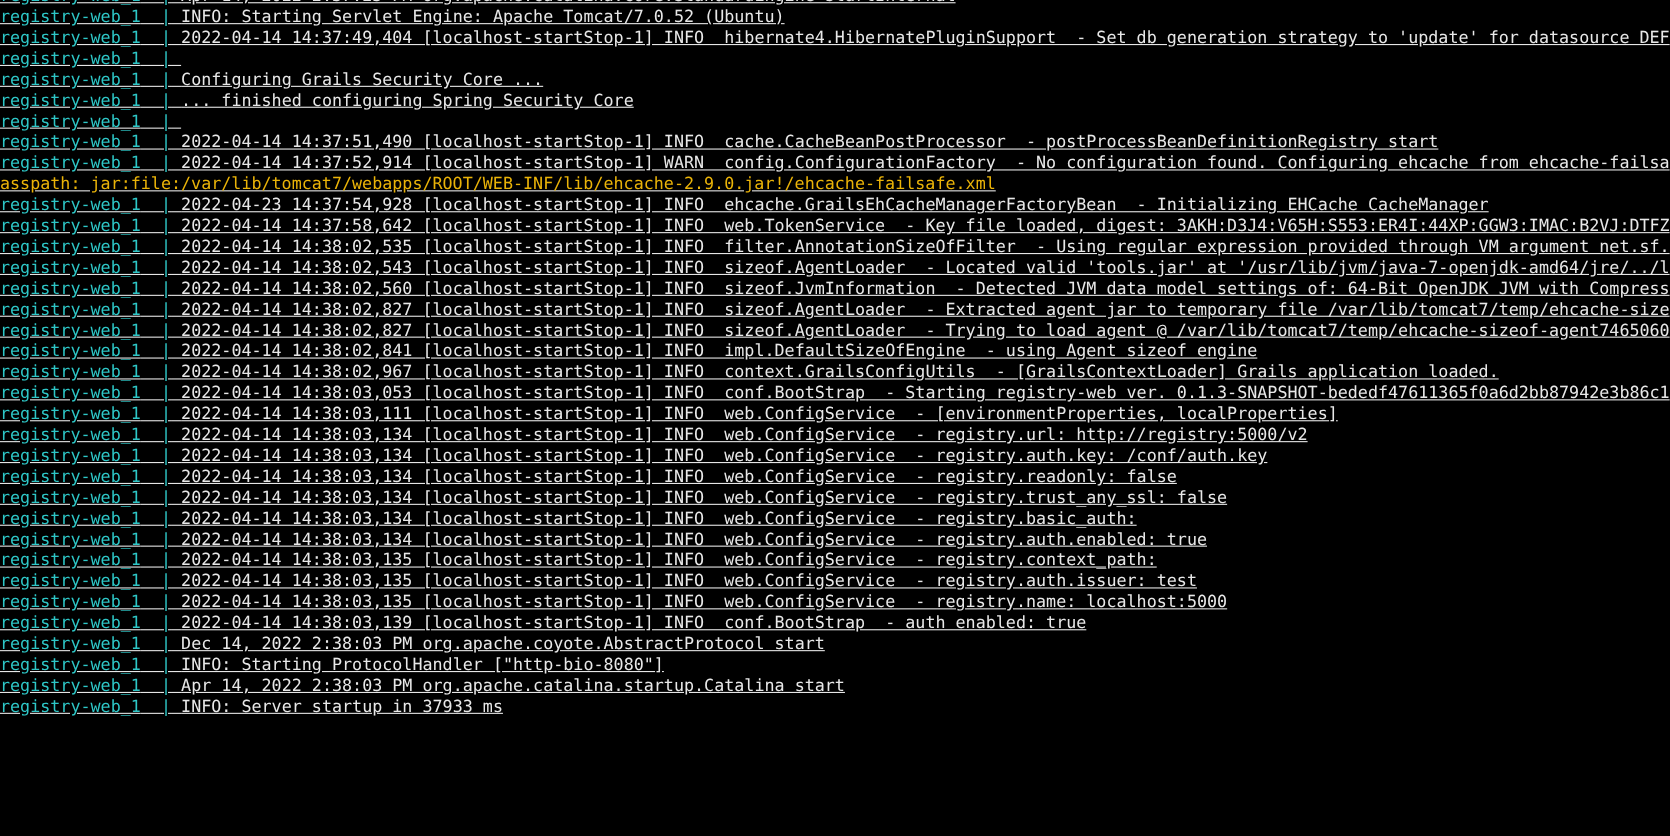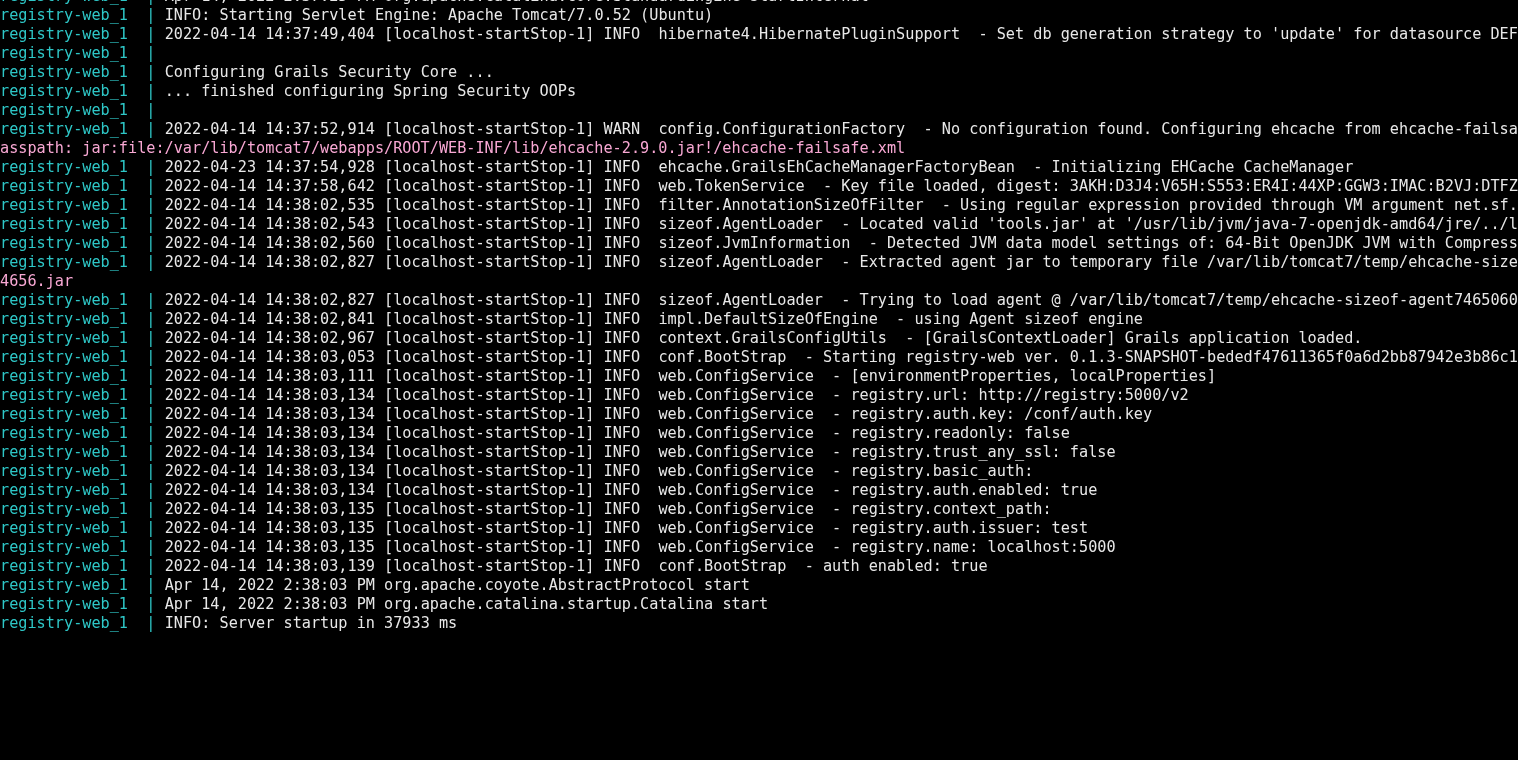--- a/index.html
+++ b/index.html
@@ -25,65 +25,67 @@
   }
   .log-line {
     height: 19px;
     line-height: 19px;
     font-size: 15.2px;
     white-space: pre;
     overflow: hidden;
     text-overflow: clip;
     letter-spacing: 0px;
     color: #e6e6e6;
+    text-decoration: underline;
   }
   .svc {
     color: #2ec7c7;
   }
   .sep {
     color: #2ec7c7;
   }
   .msg {
     color: #e8e8e8;
   }
   .cont .msg {
-    color: #f9a8d4;
+    color: #eab308;
   }
 </style>
 </head>
 <body>
 
 <div id="terminal">
     <div class="log-line"><span class="svc">registry-web_1</span><span class="msg">  </span><span class="sep">|</span><span class="msg"> </span><span class="msg">Apr 14, 2022 2:37:25 PM org.apache.catalina.core.StandardEngine startInternal</span></div>
     <div class="log-line"><span class="svc">registry-web_1</span><span class="msg">  </span><span class="sep">|</span><span class="msg"> </span><span class="msg">INFO: Starting Servlet Engine: Apache Tomcat/7.0.52 (Ubuntu)</span></div>
     <div class="log-line"><span class="svc">registry-web_1</span><span class="msg">  </span><span class="sep">|</span><span class="msg"> </span><span class="msg">2022-04-14 14:37:49,404 [localhost-startStop-1] INFO  hibernate4.HibernatePluginSupport  - Set db generation strategy to 'update' for datasource DEFAULT</span></div>
     <div class="log-line"><span class="svc">registry-web_1</span><span class="msg">  </span><span class="sep">|</span><span class="msg"> </span><span class="msg"></span></div>
     <div class="log-line"><span class="svc">registry-web_1</span><span class="msg">  </span><span class="sep">|</span><span class="msg"> </span><span class="msg">Configuring Grails Security Core ...</span></div>
-    <div class="log-line"><span class="svc">registry-web_1</span><span class="msg">  </span><span class="sep">|</span><span class="msg"> </span><span class="msg">... finished configuring Spring Security OOPs</span></div>
+    <div class="log-line"><span class="svc">registry-web_1</span><span class="msg">  </span><span class="sep">|</span><span class="msg"> </span><span class="msg">... finished configuring Spring Security Core</span></div>
     <div class="log-line"><span class="svc">registry-web_1</span><span class="msg">  </span><span class="sep">|</span><span class="msg"> </span><span class="msg"></span></div>
+    <div class="log-line"><span class="svc">registry-web_1</span><span class="msg">  </span><span class="sep">|</span><span class="msg"> </span><span class="msg">2022-04-14 14:37:51,490 [localhost-startStop-1] INFO  cache.CacheBeanPostProcessor  - postProcessBeanDefinitionRegistry start</span></div>
     <div class="log-line"><span class="svc">registry-web_1</span><span class="msg">  </span><span class="sep">|</span><span class="msg"> </span><span class="msg">2022-04-14 14:37:52,914 [localhost-startStop-1] WARN  config.ConfigurationFactory  - No configuration found. Configuring ehcache from ehcache-failsafe.xml found in the cl</span></div>
     <div class="log-line cont"><span class="msg">asspath: jar:file:/var/lib/tomcat7/webapps/ROOT/WEB-INF/lib/ehcache-2.9.0.jar!/ehcache-failsafe.xml</span></div>
     <div class="log-line"><span class="svc">registry-web_1</span><span class="msg">  </span><span class="sep">|</span><span class="msg"> </span><span class="msg">2022-04-23 14:37:54,928 [localhost-startStop-1] INFO  ehcache.GrailsEhCacheManagerFactoryBean  - Initializing EHCache CacheManager</span></div>
     <div class="log-line"><span class="svc">registry-web_1</span><span class="msg">  </span><span class="sep">|</span><span class="msg"> </span><span class="msg">2022-04-14 14:37:58,642 [localhost-startStop-1] INFO  web.TokenService  - Key file loaded, digest: 3AKH:D3J4:V65H:S553:ER4I:44XP:GGW3:IMAC:B2VJ:DTFZ:ZQ</span></div>
     <div class="log-line"><span class="svc">registry-web_1</span><span class="msg">  </span><span class="sep">|</span><span class="msg"> </span><span class="msg">2022-04-14 14:38:02,535 [localhost-startStop-1] INFO  filter.AnnotationSizeOfFilter  - Using regular expression provided through VM argument net.sf.ehcache.sizeof.filter.st</span></div>
     <div class="log-line"><span class="svc">registry-web_1</span><span class="msg">  </span><span class="sep">|</span><span class="msg"> </span><span class="msg">2022-04-14 14:38:02,543 [localhost-startStop-1] INFO  sizeof.AgentLoader  - Located valid 'tools.jar' at '/usr/lib/jvm/java-7-openjdk-amd64/jre/../lib/tools.jar'</span></div>
     <div class="log-line"><span class="svc">registry-web_1</span><span class="msg">  </span><span class="sep">|</span><span class="msg"> </span><span class="msg">2022-04-14 14:38:02,560 [localhost-startStop-1] INFO  sizeof.JvmInformation  - Detected JVM data model settings of: 64-Bit OpenJDK JVM with Compressed OOPs</span></div>
     <div class="log-line"><span class="svc">registry-web_1</span><span class="msg">  </span><span class="sep">|</span><span class="msg"> </span><span class="msg">2022-04-14 14:38:02,827 [localhost-startStop-1] INFO  sizeof.AgentLoader  - Extracted agent jar to temporary file /var/lib/tomcat7/temp/ehcache-sizeof-agent7465060834</span></div>
-    <div class="log-line cont"><span class="msg">4656.jar</span></div>
     <div class="log-line"><span class="svc">registry-web_1</span><span class="msg">  </span><span class="sep">|</span><span class="msg"> </span><span class="msg">2022-04-14 14:38:02,827 [localhost-startStop-1] INFO  sizeof.AgentLoader  - Trying to load agent @ /var/lib/tomcat7/temp/ehcache-sizeof-agent7465060834656.jar</span></div>
     <div class="log-line"><span class="svc">registry-web_1</span><span class="msg">  </span><span class="sep">|</span><span class="msg"> </span><span class="msg">2022-04-14 14:38:02,841 [localhost-startStop-1] INFO  impl.DefaultSizeOfEngine  - using Agent sizeof engine</span></div>
     <div class="log-line"><span class="svc">registry-web_1</span><span class="msg">  </span><span class="sep">|</span><span class="msg"> </span><span class="msg">2022-04-14 14:38:02,967 [localhost-startStop-1] INFO  context.GrailsConfigUtils  - [GrailsContextLoader] Grails application loaded.</span></div>
     <div class="log-line"><span class="svc">registry-web_1</span><span class="msg">  </span><span class="sep">|</span><span class="msg"> </span><span class="msg">2022-04-14 14:38:03,053 [localhost-startStop-1] INFO  conf.BootStrap  - Starting registry-web ver. 0.1.3-SNAPSHOT-bededf47611365f0a6d2bb87942e3b86c1e9</span></div>
     <div class="log-line"><span class="svc">registry-web_1</span><span class="msg">  </span><span class="sep">|</span><span class="msg"> </span><span class="msg">2022-04-14 14:38:03,111 [localhost-startStop-1] INFO  web.ConfigService  - [environmentProperties, localProperties]</span></div>
     <div class="log-line"><span class="svc">registry-web_1</span><span class="msg">  </span><span class="sep">|</span><span class="msg"> </span><span class="msg">2022-04-14 14:38:03,134 [localhost-startStop-1] INFO  web.ConfigService  - registry.url: http://registry:5000/v2</span></div>
     <div class="log-line"><span class="svc">registry-web_1</span><span class="msg">  </span><span class="sep">|</span><span class="msg"> </span><span class="msg">2022-04-14 14:38:03,134 [localhost-startStop-1] INFO  web.ConfigService  - registry.auth.key: /conf/auth.key</span></div>
     <div class="log-line"><span class="svc">registry-web_1</span><span class="msg">  </span><span class="sep">|</span><span class="msg"> </span><span class="msg">2022-04-14 14:38:03,134 [localhost-startStop-1] INFO  web.ConfigService  - registry.readonly: false</span></div>
     <div class="log-line"><span class="svc">registry-web_1</span><span class="msg">  </span><span class="sep">|</span><span class="msg"> </span><span class="msg">2022-04-14 14:38:03,134 [localhost-startStop-1] INFO  web.ConfigService  - registry.trust_any_ssl: false</span></div>
     <div class="log-line"><span class="svc">registry-web_1</span><span class="msg">  </span><span class="sep">|</span><span class="msg"> </span><span class="msg">2022-04-14 14:38:03,134 [localhost-startStop-1] INFO  web.ConfigService  - registry.basic_auth:</span></div>
     <div class="log-line"><span class="svc">registry-web_1</span><span class="msg">  </span><span class="sep">|</span><span class="msg"> </span><span class="msg">2022-04-14 14:38:03,134 [localhost-startStop-1] INFO  web.ConfigService  - registry.auth.enabled: true</span></div>
     <div class="log-line"><span class="svc">registry-web_1</span><span class="msg">  </span><span class="sep">|</span><span class="msg"> </span><span class="msg">2022-04-14 14:38:03,135 [localhost-startStop-1] INFO  web.ConfigService  - registry.context_path:</span></div>
     <div class="log-line"><span class="svc">registry-web_1</span><span class="msg">  </span><span class="sep">|</span><span class="msg"> </span><span class="msg">2022-04-14 14:38:03,135 [localhost-startStop-1] INFO  web.ConfigService  - registry.auth.issuer: test</span></div>
     <div class="log-line"><span class="svc">registry-web_1</span><span class="msg">  </span><span class="sep">|</span><span class="msg"> </span><span class="msg">2022-04-14 14:38:03,135 [localhost-startStop-1] INFO  web.ConfigService  - registry.name: localhost:5000</span></div>
     <div class="log-line"><span class="svc">registry-web_1</span><span class="msg">  </span><span class="sep">|</span><span class="msg"> </span><span class="msg">2022-04-14 14:38:03,139 [localhost-startStop-1] INFO  conf.BootStrap  - auth enabled: true</span></div>
-    <div class="log-line"><span class="svc">registry-web_1</span><span class="msg">  </span><span class="sep">|</span><span class="msg"> </span><span class="msg">Apr 14, 2022 2:38:03 PM org.apache.coyote.AbstractProtocol start</span></div>
+    <div class="log-line"><span class="svc">registry-web_1</span><span class="msg">  </span><span class="sep">|</span><span class="msg"> </span><span class="msg">Dec 14, 2022 2:38:03 PM org.apache.coyote.AbstractProtocol start</span></div>
+    <div class="log-line"><span class="svc">registry-web_1</span><span class="msg">  </span><span class="sep">|</span><span class="msg"> </span><span class="msg">INFO: Starting ProtocolHandler ["http-bio-8080"]</span></div>
     <div class="log-line"><span class="svc">registry-web_1</span><span class="msg">  </span><span class="sep">|</span><span class="msg"> </span><span class="msg">Apr 14, 2022 2:38:03 PM org.apache.catalina.startup.Catalina start</span></div>
     <div class="log-line"><span class="svc">registry-web_1</span><span class="msg">  </span><span class="sep">|</span><span class="msg"> </span><span class="msg">INFO: Server startup in 37933 ms</span></div>
   </div>
 
 </body></html>

